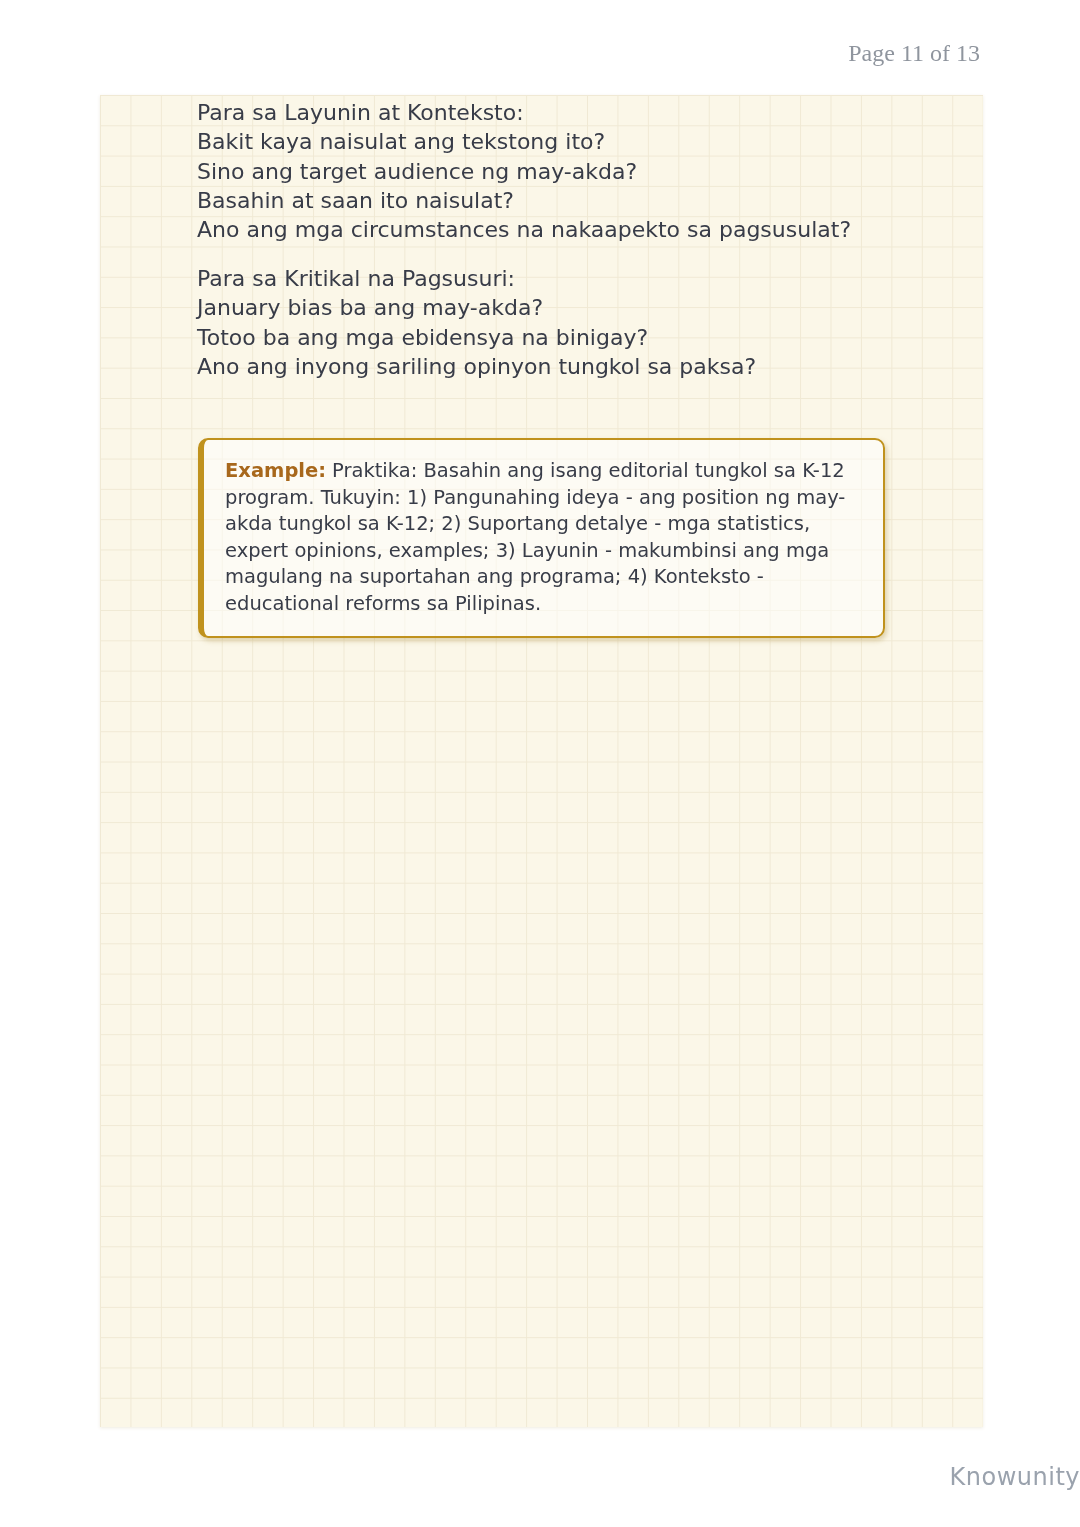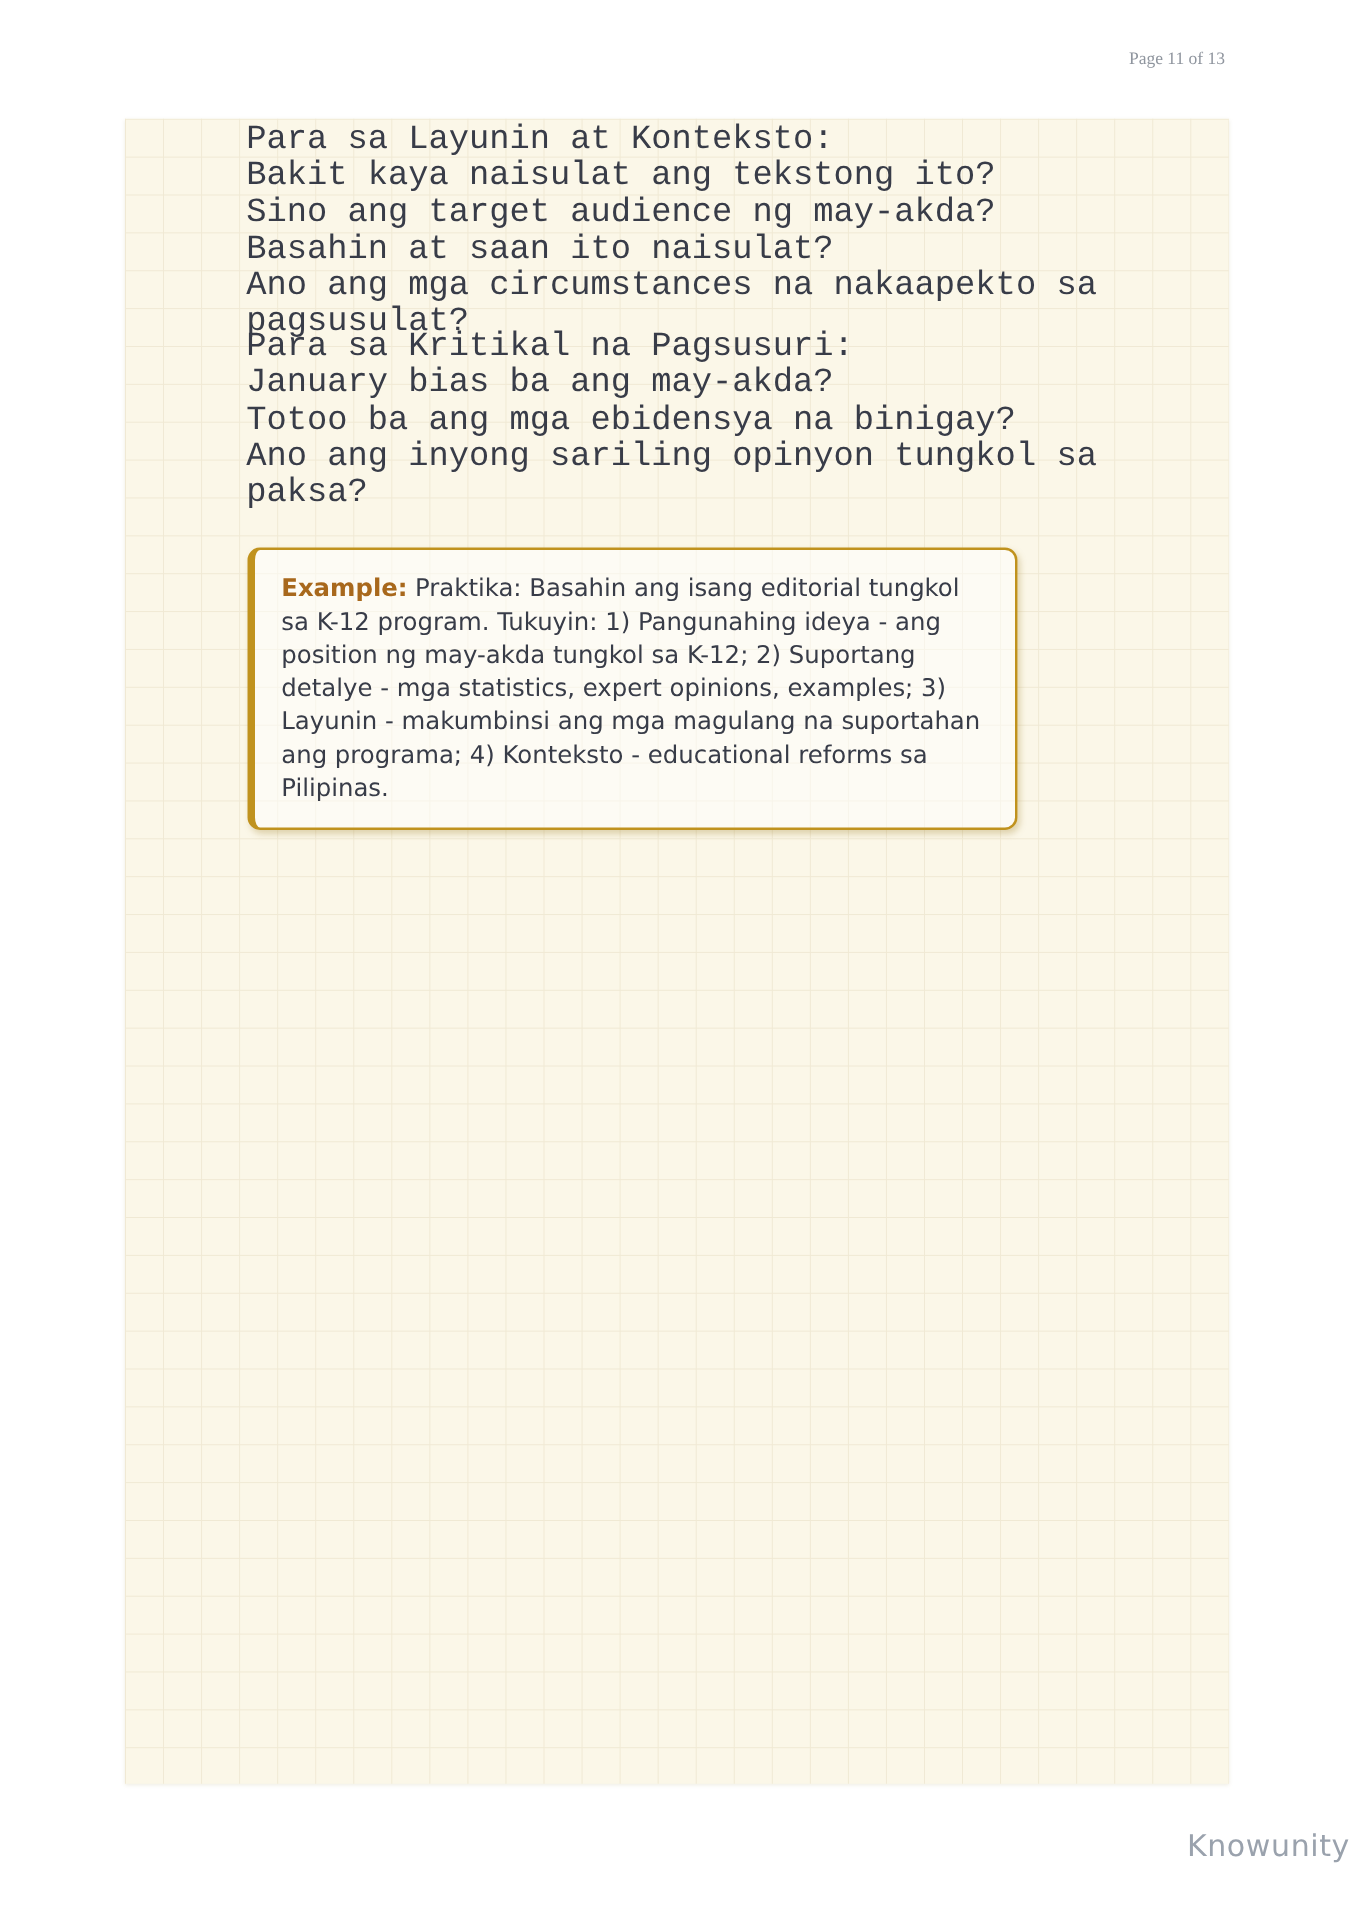--- a/index.html
+++ b/index.html
@@ -13,42 +13,41 @@
   *{margin:0;padding:0;box-sizing:border-box;}
   html,body{background:#ffffff;}
   body{
     width:1080px;height:1527px;position:relative;overflow:hidden;
     font-family:"DejaVu Sans", sans-serif;
     color:var(--text);
   }
   .page-indicator{
     position:absolute;top:40px;right:100px;
     font-family:"Liberation Serif", serif;
-    font-size:14px;color:var(--muted);
+    font-size:24px;color:var(--muted);
     text-align:center;
   }
   .paper{
     position:absolute;left:100px;top:95px;width:883px;height:1332px;
     background-color:var(--paper-bg);
     background-image:
       linear-gradient(to right, var(--grid-line) 1px, transparent 1px),
       linear-gradient(to bottom, var(--grid-line) 1px, transparent 1px);
     background-size:30.45px 30.3px;
     box-shadow:0 1px 3px rgba(190,180,140,0.25);
   }
   .text-block{
     position:absolute;left:97px;right:20px;
-    font-size:27px;line-height:29.3px;
+    font-size:22px;line-height:29.3px;
     color:var(--text);
-    font-family:Liberation Mono, monospace;
   }
   .text-block.s1{top:3px;}
   .text-block.s2{top:169px;}
   .example-box{
-    position:absolute;left:98px;top:343px;width:616px;min-height:191px;
+    position:absolute;left:98px;top:343px;width:687px;min-height:191px;
     border:2px solid var(--accent-gold);
     border-left:6px solid var(--accent-gold);
     border-radius:10px;
     background:rgba(255,255,255,0.5);
     box-shadow:2px 3px 5px rgba(170,140,60,0.35);
     padding:18px 22px 18px 21px;
     font-size:19.5px;line-height:26.6px;
   }
   .example-label{
     font-weight:bold;color:var(--example-label);

